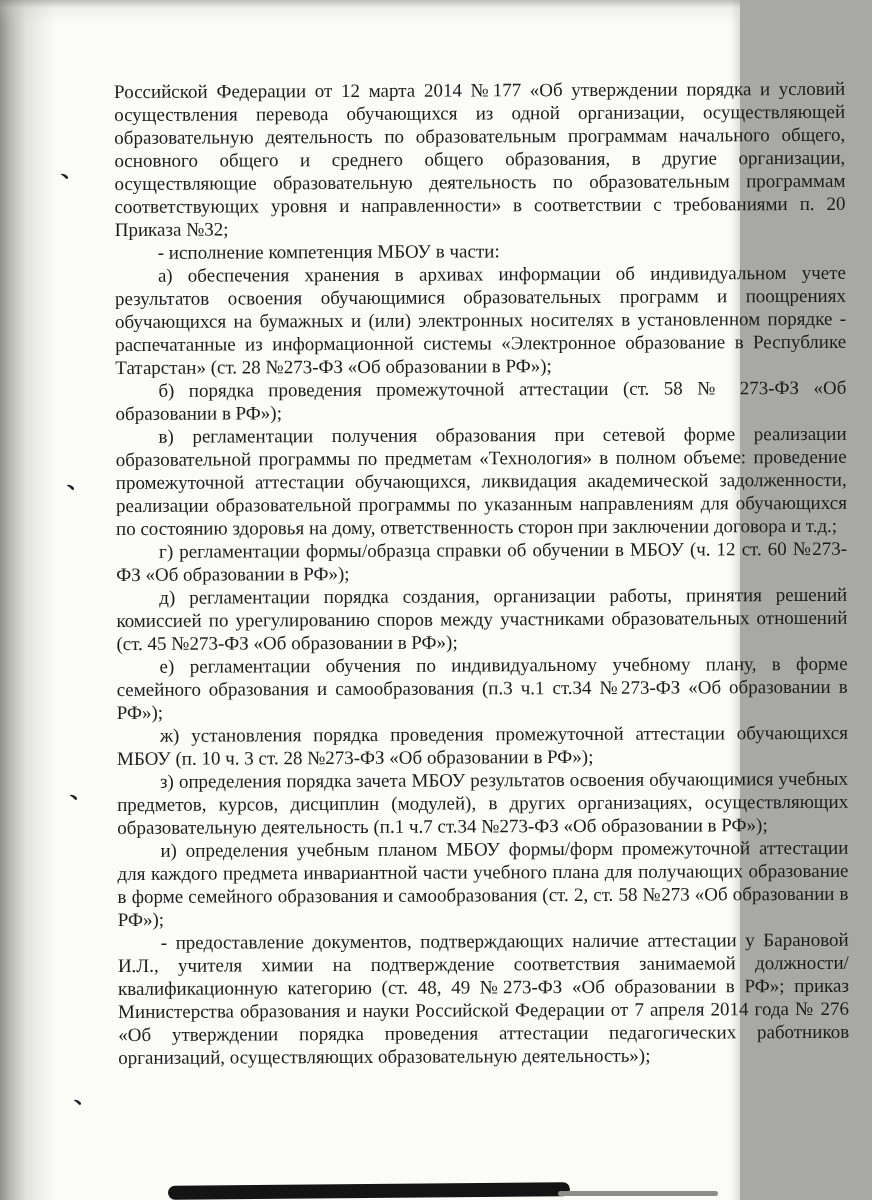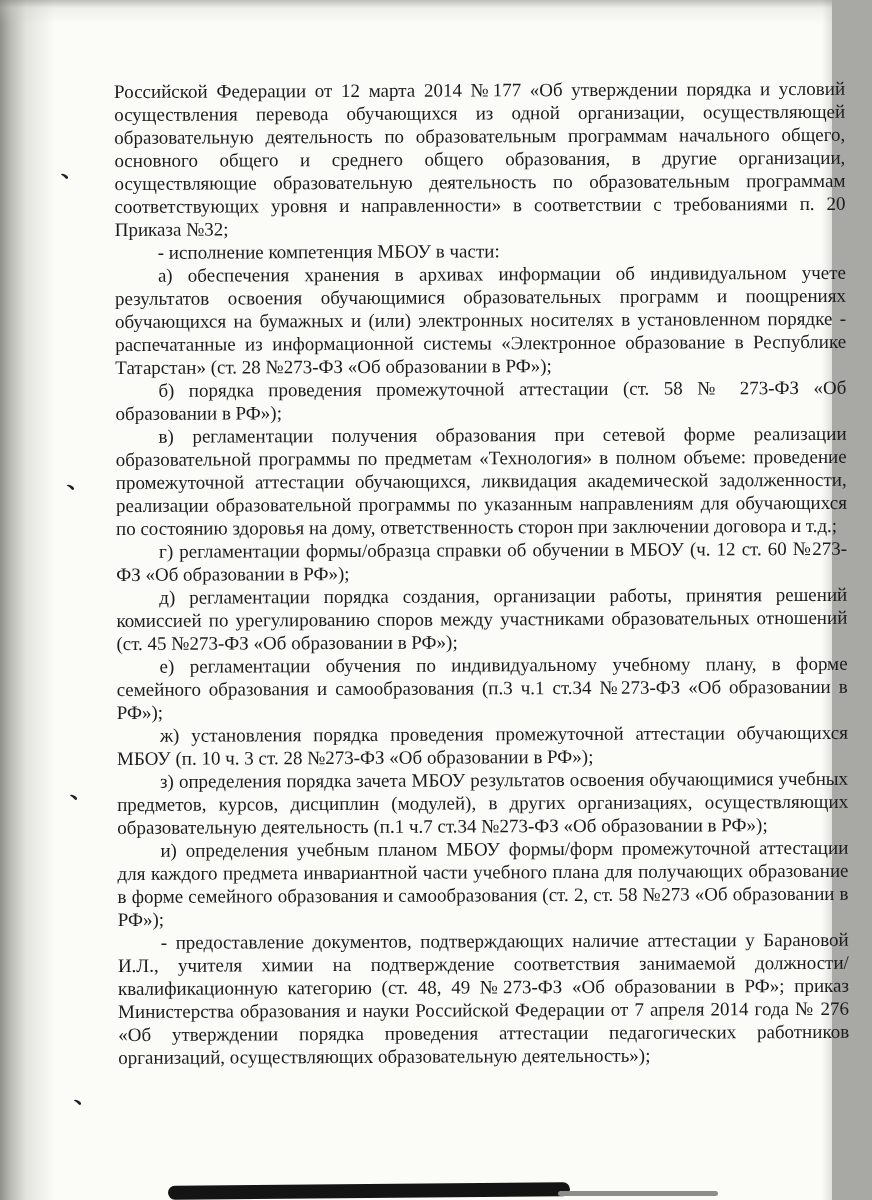--- a/index.html
+++ b/index.html
@@ -8,21 +8,21 @@
   }
   body {
     width: 872px;
     height: 1200px;
     overflow: hidden;
     background: #a8a8a4;
     font-family: "Liberation Serif", serif;
   }
   .scan {
     position: relative;
-    width: 832px;
+    width: 740px;
     height: 1200px;
     background-color: #fbfbf8;
     background-image:
       linear-gradient(to bottom, rgba(140,140,135,0.55) 0px, rgba(200,200,196,0.25) 8px, rgba(251,251,248,0) 24px),
       linear-gradient(to right, #8f8f89 0px, #b9b9b4 10px, #e3e3de 26px, rgba(251,251,248,0) 55px),
       linear-gradient(to left, rgba(190,190,185,0.45) 0px, rgba(251,251,248,0) 10px);
   }
   .doc {
     position: absolute;
     left: 114px;

